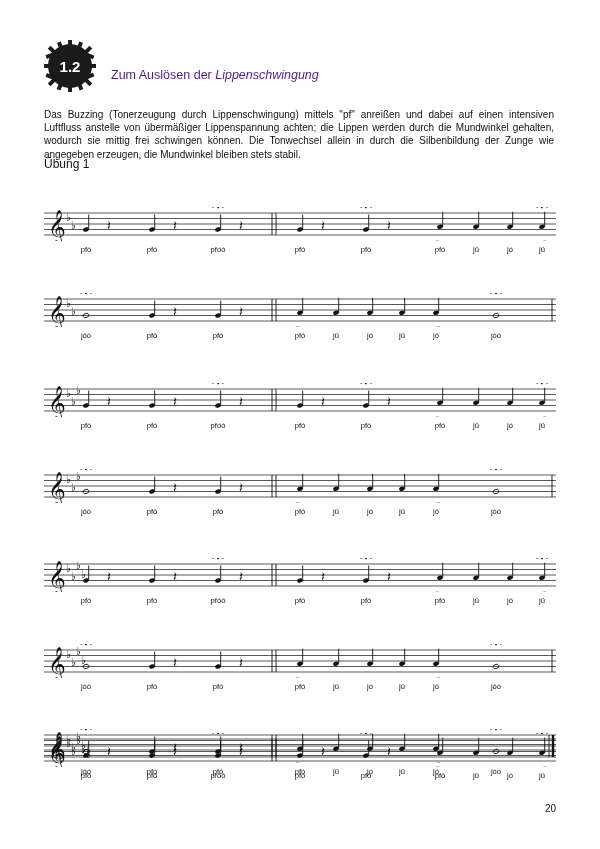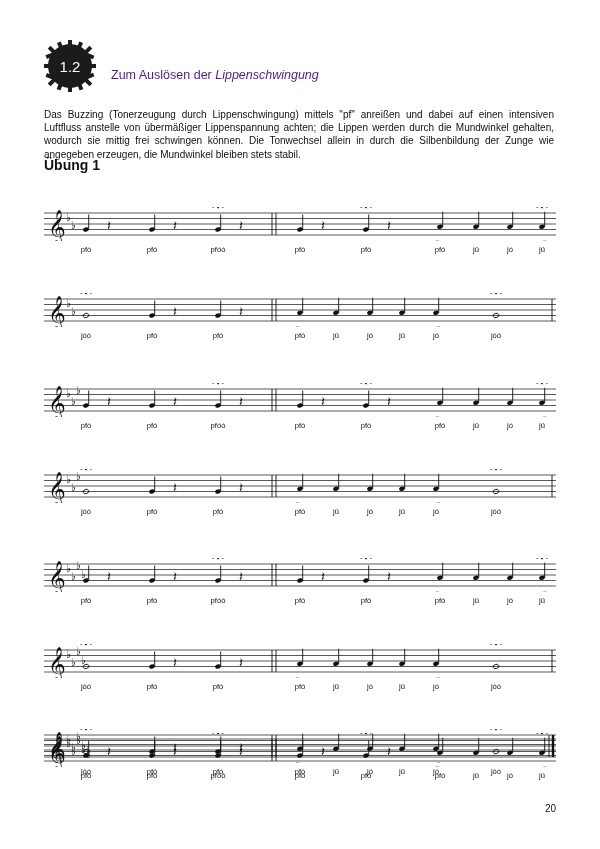--- a/index.html
+++ b/index.html
@@ -40,21 +40,21 @@
   .badge-num {
     position: absolute;
     left: 0;
     top: 0;
     width: 52px;
     height: 52px;
     display: flex;
     align-items: center;
     justify-content: center;
     font-size: 15px;
-    font-weight: normal;
+    font-weight: bold;
     color: #ffffff;
     letter-spacing: 0px;
   }
   .title {
     position: absolute;
     left: 66px;
     top: 0px;
     font-size: 22px;
     font-weight: 400;
     letter-spacing: 0.2px;
@@ -79,22 +79,22 @@
     line-height: 13.2px;
     text-align: justify;
     color: #111;
   }
 
   
   .ex-head {
     position: absolute;
     left: 44px;
     top: 157px;
-    font-size: 14px;
-    font-weight: bold;
+    font-size: 12px;
+    font-weight: normal;
     color: #111;
   }
   .ex-text {
     position: absolute;
     left: 44px;
     top: 172px;
     width: 510px;
     font-size: 9.4px;
     line-height: 13.2px;
     color: #111;

